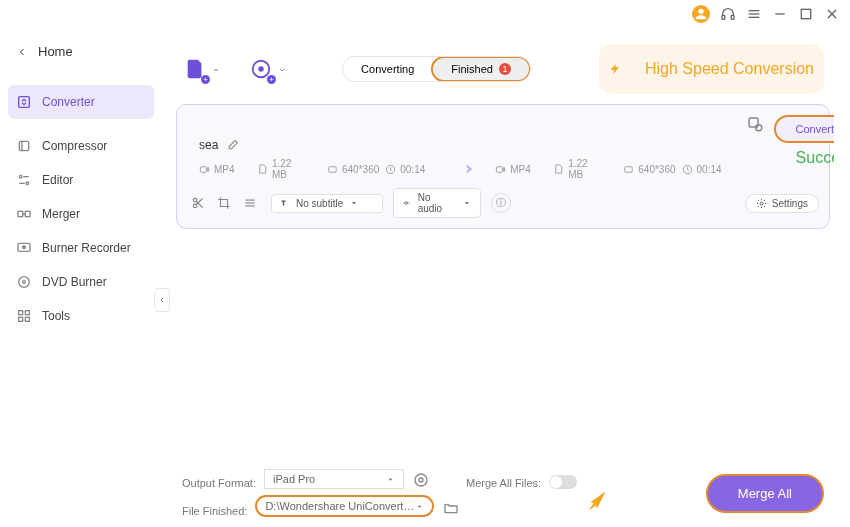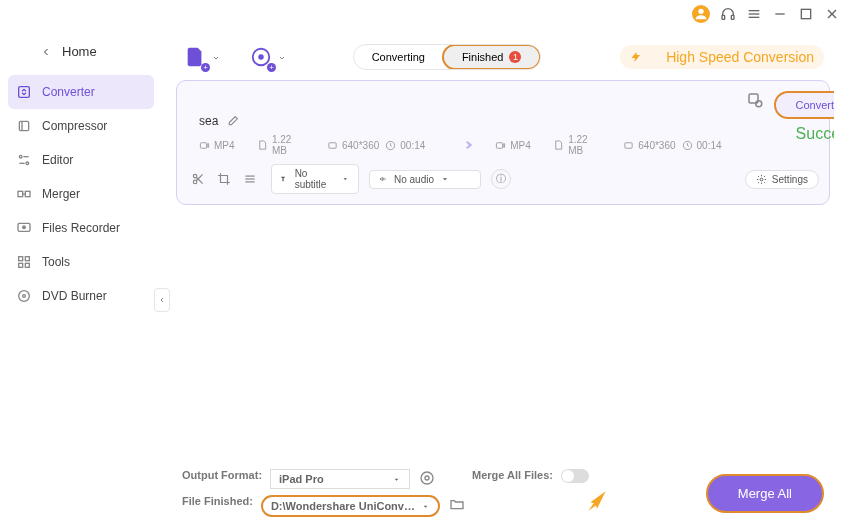--- a/index.html
+++ b/index.html
@@ -8,40 +8,40 @@
 .window { width: 100%; height: 100%; background: #fff; display: flex; flex-direction: column; }
 
 .titlebar { height: 28px; display: flex; align-items: center; justify-content: flex-end; padding: 0 10px; gap: 10px; }
 .titlebar .avatar { width: 18px; height: 18px; border-radius: 50%; background: #f5a623; display: flex; align-items: center; justify-content: center; }
 .titlebar svg { width: 16px; height: 16px; }
 .win-btn { width: 16px; height: 16px; display: flex; align-items: center; justify-content: center; cursor: pointer; color: #666; }
 
 .body { flex: 1; display: flex; min-height: 0; }
 
 .sidebar { width: 162px; background: #fff; display: flex; flex-direction: column; position: relative; padding-top: 8px; }
-.home-row { display: flex; align-items: center; padding: 8px 16px; gap: 10px; cursor: pointer; font-size: 13px; color: #333; margin-left: 24px; }
+.home-row { display: flex; align-items: center; padding: 8px 16px; gap: 10px; cursor: pointer; font-size: 13px; color: #333; }
 .home-row svg { width: 12px; height: 12px; }
 .nav { display: flex; flex-direction: column; margin-top: 8px; }
 .nav-item { display: flex; align-items: center; gap: 10px; padding: 9px 16px; font-size: 12px; color: #444; cursor: pointer; }
-.nav-item.active { background: #ede7fb; color: #6e4fd8; border-radius: 6px; margin: 0 8px; padding: 9px 8px; }
+.nav-item.active { background: #ede7fb; color: #6e4fd8; border-radius: 6px; margin: 10px 8px; padding: 9px 8px; }
 .nav-item .nav-icon { width: 16px; height: 16px; display: flex; align-items: center; justify-content: center; color: #888; }
 .nav-item.active .nav-icon { color: #6e4fd8; }
 .collapse-handle { position: absolute; right: -8px; top: 260px; width: 16px; height: 24px; background: #fff; border: 1px solid #e5e5e5; border-radius: 4px; display: flex; align-items: center; justify-content: center; cursor: pointer; }
 
 .main { flex: 1; display: flex; flex-direction: column; padding: 0 16px 10px 10px; min-width: 0; }
 
 .toolbar-row { display: flex; align-items: center; padding: 16px 10px 10px 10px; gap: 14px; }
 .tool-btn { width: 26px; height: 26px; display: flex; align-items: center; justify-content: center; cursor: pointer; position: relative; }
 .tool-btn .plus-mini { position: absolute; right: -2px; bottom: -2px; width: 9px; height: 9px; background: #6e4fd8; border-radius: 50%; color: #fff; font-size: 8px; line-height: 9px; text-align: center; }
 .spacer { flex: 1; }
 .segmented { display: flex; background: #fff; border: 1px solid #e5e5e5; border-radius: 14px; overflow: hidden; }
 .segmented .seg { padding: 5px 18px; font-size: 11px; cursor: pointer; display: flex; align-items: center; gap: 6px; }
 .segmented .seg.finished { background: #efefef; border: 2px solid #e08a2e; border-radius: 14px; margin: -1px; }
 .badge { background: #e74c3c; color: #fff; width: 12px; height: 12px; border-radius: 50%; font-size: 9px; display: flex; align-items: center; justify-content: center; }
-.high-speed { display: flex; align-items: center; gap: 24px; color: #f5a623; font-size: 14px; padding: 4px 10px; background: #fef5e8; border-radius: 12px; cursor: pointer; }
+.high-speed { display: flex; align-items: center; gap: 24px; color: #f5a623; font-size: 16px; padding: 16px 10px; background: #fef5e8; border-radius: 12px; cursor: pointer; }
 
 .content { flex: 1; overflow: auto; padding: 0 4px; }
 
 .file-card { border: 1px solid #d9ccf5; border-radius: 10px; padding: 10px; display: flex; flex-direction: column; gap: 8px; background: #faf8ff; }
 .file-top { display: flex; gap: 12px; }
 .thumb { width: 106px; height: 60px; background: linear-gradient(to bottom, #9cc5e5 0%, #cde3f0 55%, #e8d9b8 55%, #d9c7a0 100%); border-radius: 4px; position: relative; overflow: hidden; }
 .thumb::after { content: ""; position: absolute; left: 48px; bottom: 8px; width: 10px; height: 14px; background: #d89060; border-radius: 5px 5px 0 0; }
 .file-info { flex: 1; display: flex; flex-direction: column; gap: 6px; margin-top: 23px; }
 .file-name-row { display: flex; align-items: center; gap: 8px; font-size: 12px; color: #333; }
 .file-name-row svg { width: 13px; height: 13px; color: #888; cursor: pointer; }
@@ -58,21 +58,21 @@
 
 .file-bottom { display: flex; align-items: center; gap: 10px; }
 .mini-icons { display: flex; gap: 12px; padding: 0 4px; }
 .mini-icons svg { width: 14px; height: 14px; color: #888; cursor: pointer; }
 .select-ctrl { display: flex; align-items: center; gap: 6px; border: 1px solid #e0e0e0; border-radius: 4px; padding: 3px 8px; font-size: 10px; color: #555; cursor: pointer; background: #fff; }
 .select-ctrl svg { width: 10px; height: 10px; }
 .info-circle { width: 20px; height: 20px; border: 1px solid #ddd; border-radius: 50%; display: flex; align-items: center; justify-content: center; color: #888; font-size: 10px; cursor: pointer; }
 .settings-btn { display: flex; align-items: center; gap: 5px; border: 1px solid #e0e0e0; border-radius: 12px; padding: 3px 10px; font-size: 10px; color: #555; cursor: pointer; background: #fff; }
 
 .footer { padding: 8px 10px 0 10px; display: flex; flex-direction: column; gap: 6px; font-size: 11px; color: #666; position: relative; }
-.footer-row { display: flex; align-items: flex-start; gap: 8px; font-weight: bold; }
+.footer-row { display: flex; align-items: flex-end; gap: 8px; }
 .footer-label { color: #777; }
 .footer-select { border: 1px solid #ddd; border-radius: 0; padding: 3px 8px; font-size: 11px; min-width: 140px; display: flex; align-items: center; justify-content: space-between; cursor: pointer; background: #fff; }
 .footer-select.loc { min-width: 170px; border: 2px solid #e08a2e; border-radius: 12px; }
 .footer-icon-btn { width: 18px; height: 18px; display: flex; align-items: center; justify-content: center; cursor: pointer; color: #888; }
 .toggle { width: 28px; height: 14px; background: #ddd; border-radius: 7px; position: relative; cursor: pointer; }
 .toggle::after { content: ""; position: absolute; left: 1px; top: 1px; width: 12px; height: 12px; background: #fff; border-radius: 50%; }
 .start-all { position: absolute; right: 10px; bottom: 4px; background: #8865e2; color: #fff; padding: 10px 30px; border-radius: 20px; font-size: 13px; cursor: pointer; border: 2px solid #e08a2e; }
 .orange-arrow { position: absolute; left: 412px; bottom: 2px; color: #f5a623; }
 .orange-arrow svg { width: 26px; height: 26px; }
 </style>
@@ -168,41 +168,41 @@
             </span>
           <span>Merger</span>
         </div>
         <div class="nav-item">
           <span class="nav-icon">
               <svg viewBox="0 0 24 24" fill="none" stroke="currentColor" stroke-width="2">
                 <rect x="3" y="5" width="18" height="12" rx="2"></rect>
                 <circle cx="12" cy="11" r="2" fill="currentColor"></circle>
               </svg>
             </span>
-          <span>Files Recorder</span>
+          <span>Burner Recorder</span>
+        </div>
+        <div class="nav-item">
+          <span class="nav-icon">
+              <svg viewBox="0 0 24 24" fill="none" stroke="currentColor" stroke-width="2">
+                <circle cx="12" cy="12" r="8"></circle>
+                <circle cx="12" cy="12" r="2"></circle>
+              </svg>
+            </span>
+          <span>DVD Burner</span>
         </div>
         <div class="nav-item">
           <span class="nav-icon">
               <svg viewBox="0 0 24 24" fill="none" stroke="currentColor" stroke-width="2">
                 <rect x="4" y="4" width="6" height="6"></rect>
                 <rect x="14" y="4" width="6" height="6"></rect>
                 <rect x="4" y="14" width="6" height="6"></rect>
                 <rect x="14" y="14" width="6" height="6"></rect>
               </svg>
             </span>
           <span>Tools</span>
-        </div>
-        <div class="nav-item">
-          <span class="nav-icon">
-              <svg viewBox="0 0 24 24" fill="none" stroke="currentColor" stroke-width="2">
-                <circle cx="12" cy="12" r="8"></circle>
-                <circle cx="12" cy="12" r="2"></circle>
-              </svg>
-            </span>
-          <span>DVD Burner</span>
         </div>
       </div>
       <div class="collapse-handle">
         <svg width="8" height="8" viewBox="0 0 24 24" fill="none" stroke="#888" stroke-width="3">
             <polyline points="15 18 9 12 15 6"></polyline>
           </svg>
       </div>
     </div>
 
     <div class="main">
@@ -347,30 +347,30 @@
               <svg viewBox="0 0 24 24" fill="none" stroke="currentColor" stroke-width="2">
                   <path d="M6 2v16h16"></path>
                   <path d="M18 22V6H2"></path>
                 </svg>
               <svg viewBox="0 0 24 24" fill="none" stroke="currentColor" stroke-width="2">
                   <line x1="4" y1="7" x2="20" y2="7"></line>
                   <line x1="4" y1="12" x2="20" y2="12"></line>
                   <line x1="4" y1="17" x2="20" y2="17"></line>
                 </svg>
             </div>
-            <div class="select-ctrl" style="width:88px">
+            <div class="select-ctrl" style="width:112px">
               <svg viewBox="0 0 24 24" fill="none" stroke="currentColor" stroke-width="2">
                   <text x="4" y="17" font-size="14">T</text>
                 </svg>
               <span>No subtitle</span>
               <svg viewBox="0 0 24 24" fill="currentColor">
                   <path d="M7 10l5 5 5-5z"></path>
                 </svg>
             </div>
-            <div class="select-ctrl" style="width:112px">
+            <div class="select-ctrl" style="width:88px">
               <svg viewBox="0 0 24 24" fill="none" stroke="currentColor" stroke-width="2">
                   <line x1="6" y1="10" x2="6" y2="14"></line>
                   <line x1="10" y1="7" x2="10" y2="17"></line>
                   <line x1="14" y1="9" x2="14" y2="15"></line>
                   <line x1="18" y1="11" x2="18" y2="13"></line>
                 </svg>
               <span>No audio</span>
               <svg viewBox="0 0 24 24" fill="currentColor">
                   <path d="M7 10l5 5 5-5z"></path>
                 </svg>

